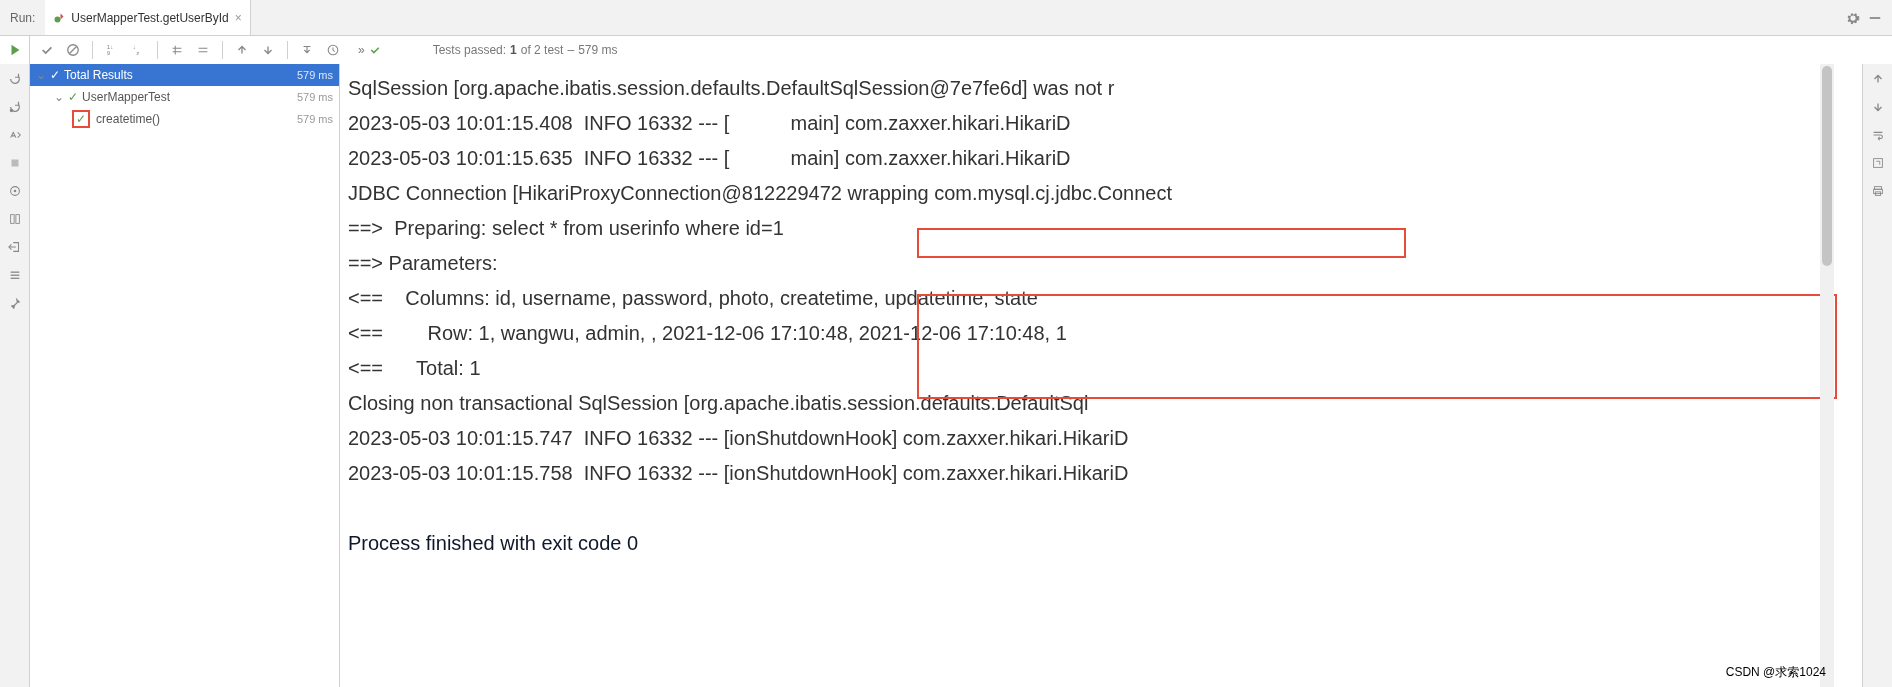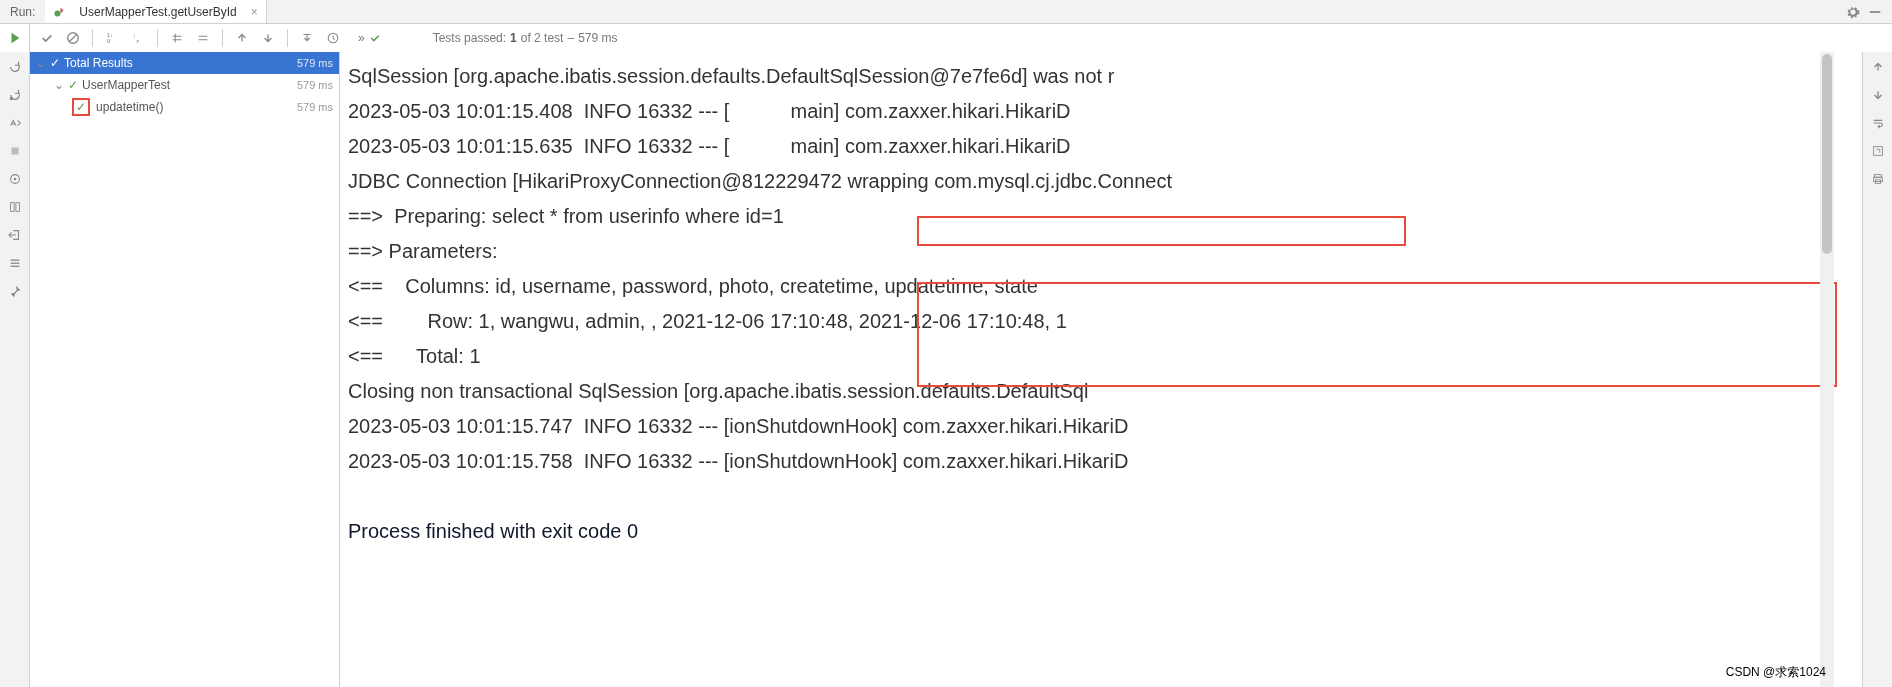--- a/index.html
+++ b/index.html
@@ -1,20 +1,20 @@
 <!DOCTYPE html>
 <html><head>
 <meta charset="utf-8">
 <style>
 * { box-sizing: border-box; margin: 0; padding: 0; }
 body { font-family: "Segoe UI", Arial, sans-serif; font-size: 12px; color: #333; background: #fff; overflow: hidden; width: 1892px; height: 687px; }
 .root { display: flex; flex-direction: column; height: 100%; }
-.tabbar { display: flex; align-items: center; height: 24px; background: #f2f2f2; border-bottom: 1px solid #d0d0d0; }
+.tabbar { display: flex; align-items: center; height: 36px; background: #f2f2f2; border-bottom: 1px solid #d0d0d0; }
 .run-label { padding: 0 10px; color: #666; font-size: 12px; }
-.tab { display: flex; align-items: center; gap: 14px; padding: 0 8px; height: 100%; background: #fff; border-right: 1px solid #d0d0d0; font-size: 12px; }
+.tab { display: flex; align-items: center; gap: 6px; padding: 0 8px; height: 100%; background: #fff; border-right: 1px solid #d0d0d0; font-size: 12px; }
 .tab svg { width: 12px; height: 12px; }
 .tab .close { color: #999; font-size: 12px; cursor: pointer; }
 .tab-spacer { flex: 1; }
 .tab-actions { display: flex; gap: 8px; padding: 0 10px; }
 .tab-actions svg { width: 14px; height: 14px; }
 
 .toolbar-row { display: flex; height: 28px; align-items: stretch; }
 .run-col { width: 30px; display: flex; align-items: center; justify-content: center; border-right: 1px solid #d0d0d0; }
 .run-col svg { width: 14px; height: 14px; }
 .toolbar { display: flex; align-items: center; gap: 4px; padding: 0 6px; }
@@ -236,21 +236,21 @@
           <span class="green-check">✓</span>
           <span>UserMapperTest</span>
         </div>
         <span class="duration">579 ms</span>
       </div>
       <div class="tree-row">
         <div class="left indent2">
           <span class="redbox-mark">
               <span class="green-check">✓</span>
             </span>
-          <span>updatetime()</span>
+          <span>createtime()</span>
         </div>
         <span class="duration">579 ms</span>
       </div>
     </div>
 
     <div class="console">
       <pre><span>creating a new SqlSession
 SqlSession [org.apache.ibatis.session.defaults.DefaultSqlSession@7e7fe6d] was not r
 2023-05-03 10:01:15.408  INFO 16332 --- [           main] com.zaxxer.hikari.HikariD
 2023-05-03 10:01:15.635  INFO 16332 --- [           main] com.zaxxer.hikari.HikariD

